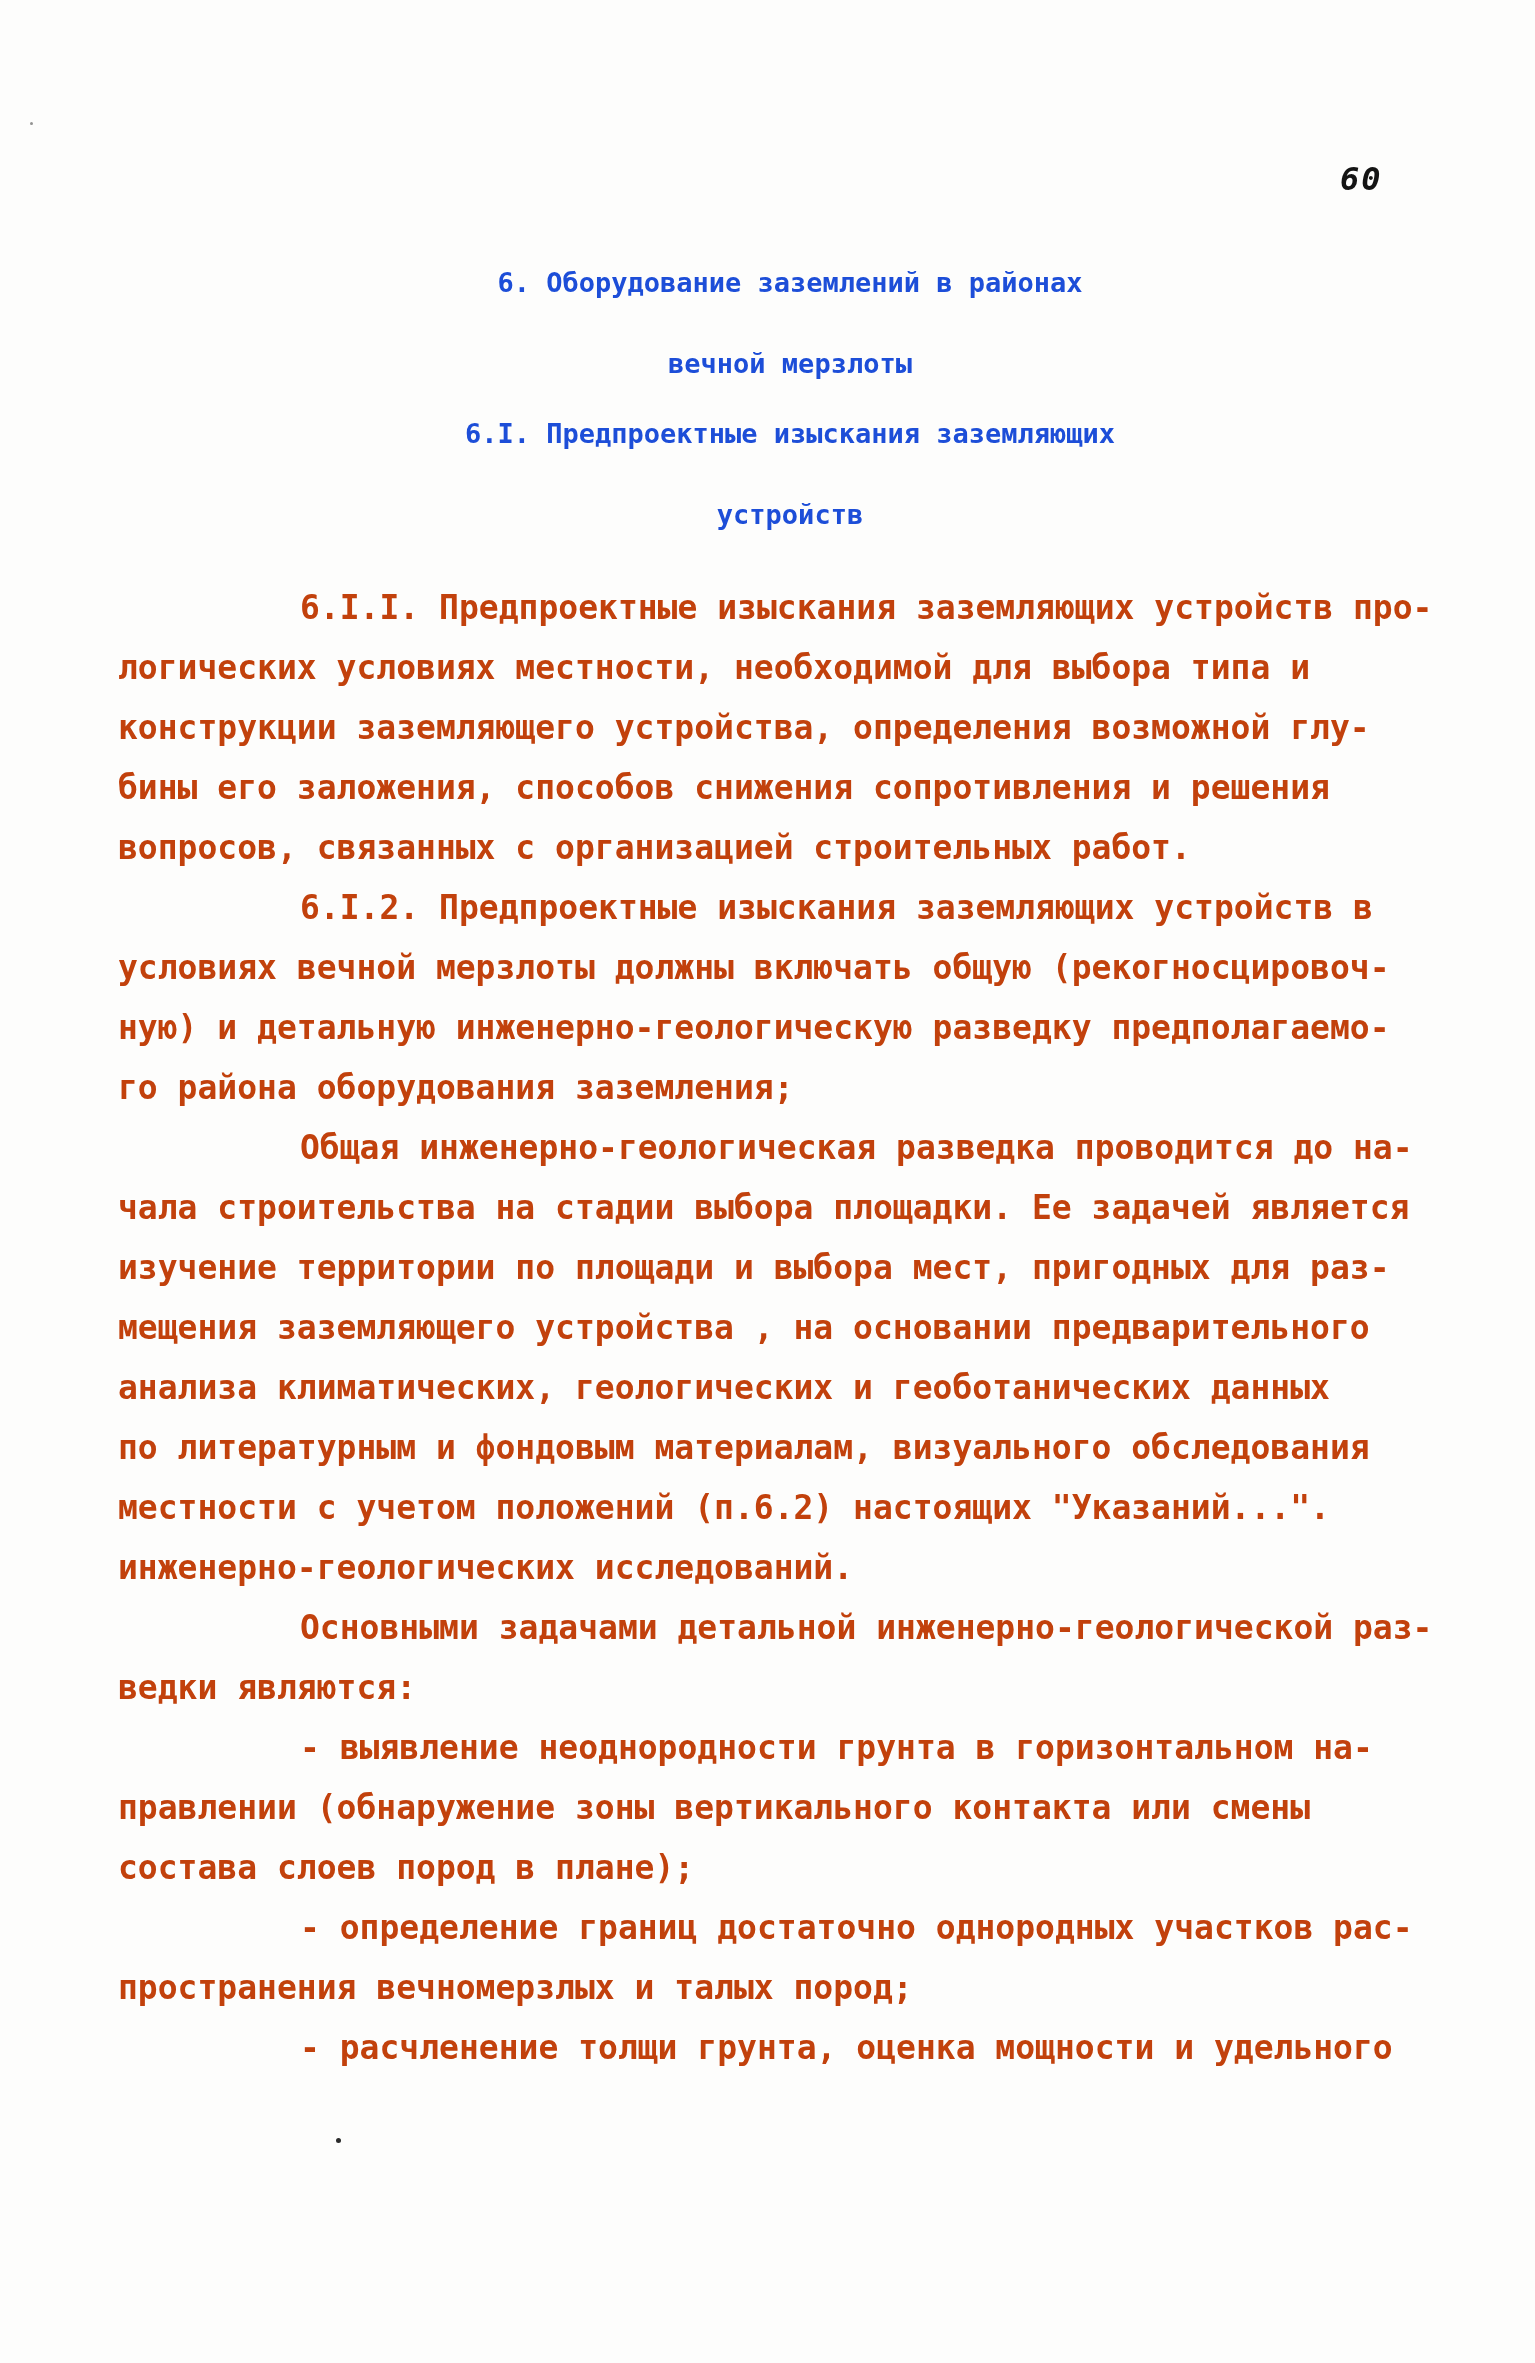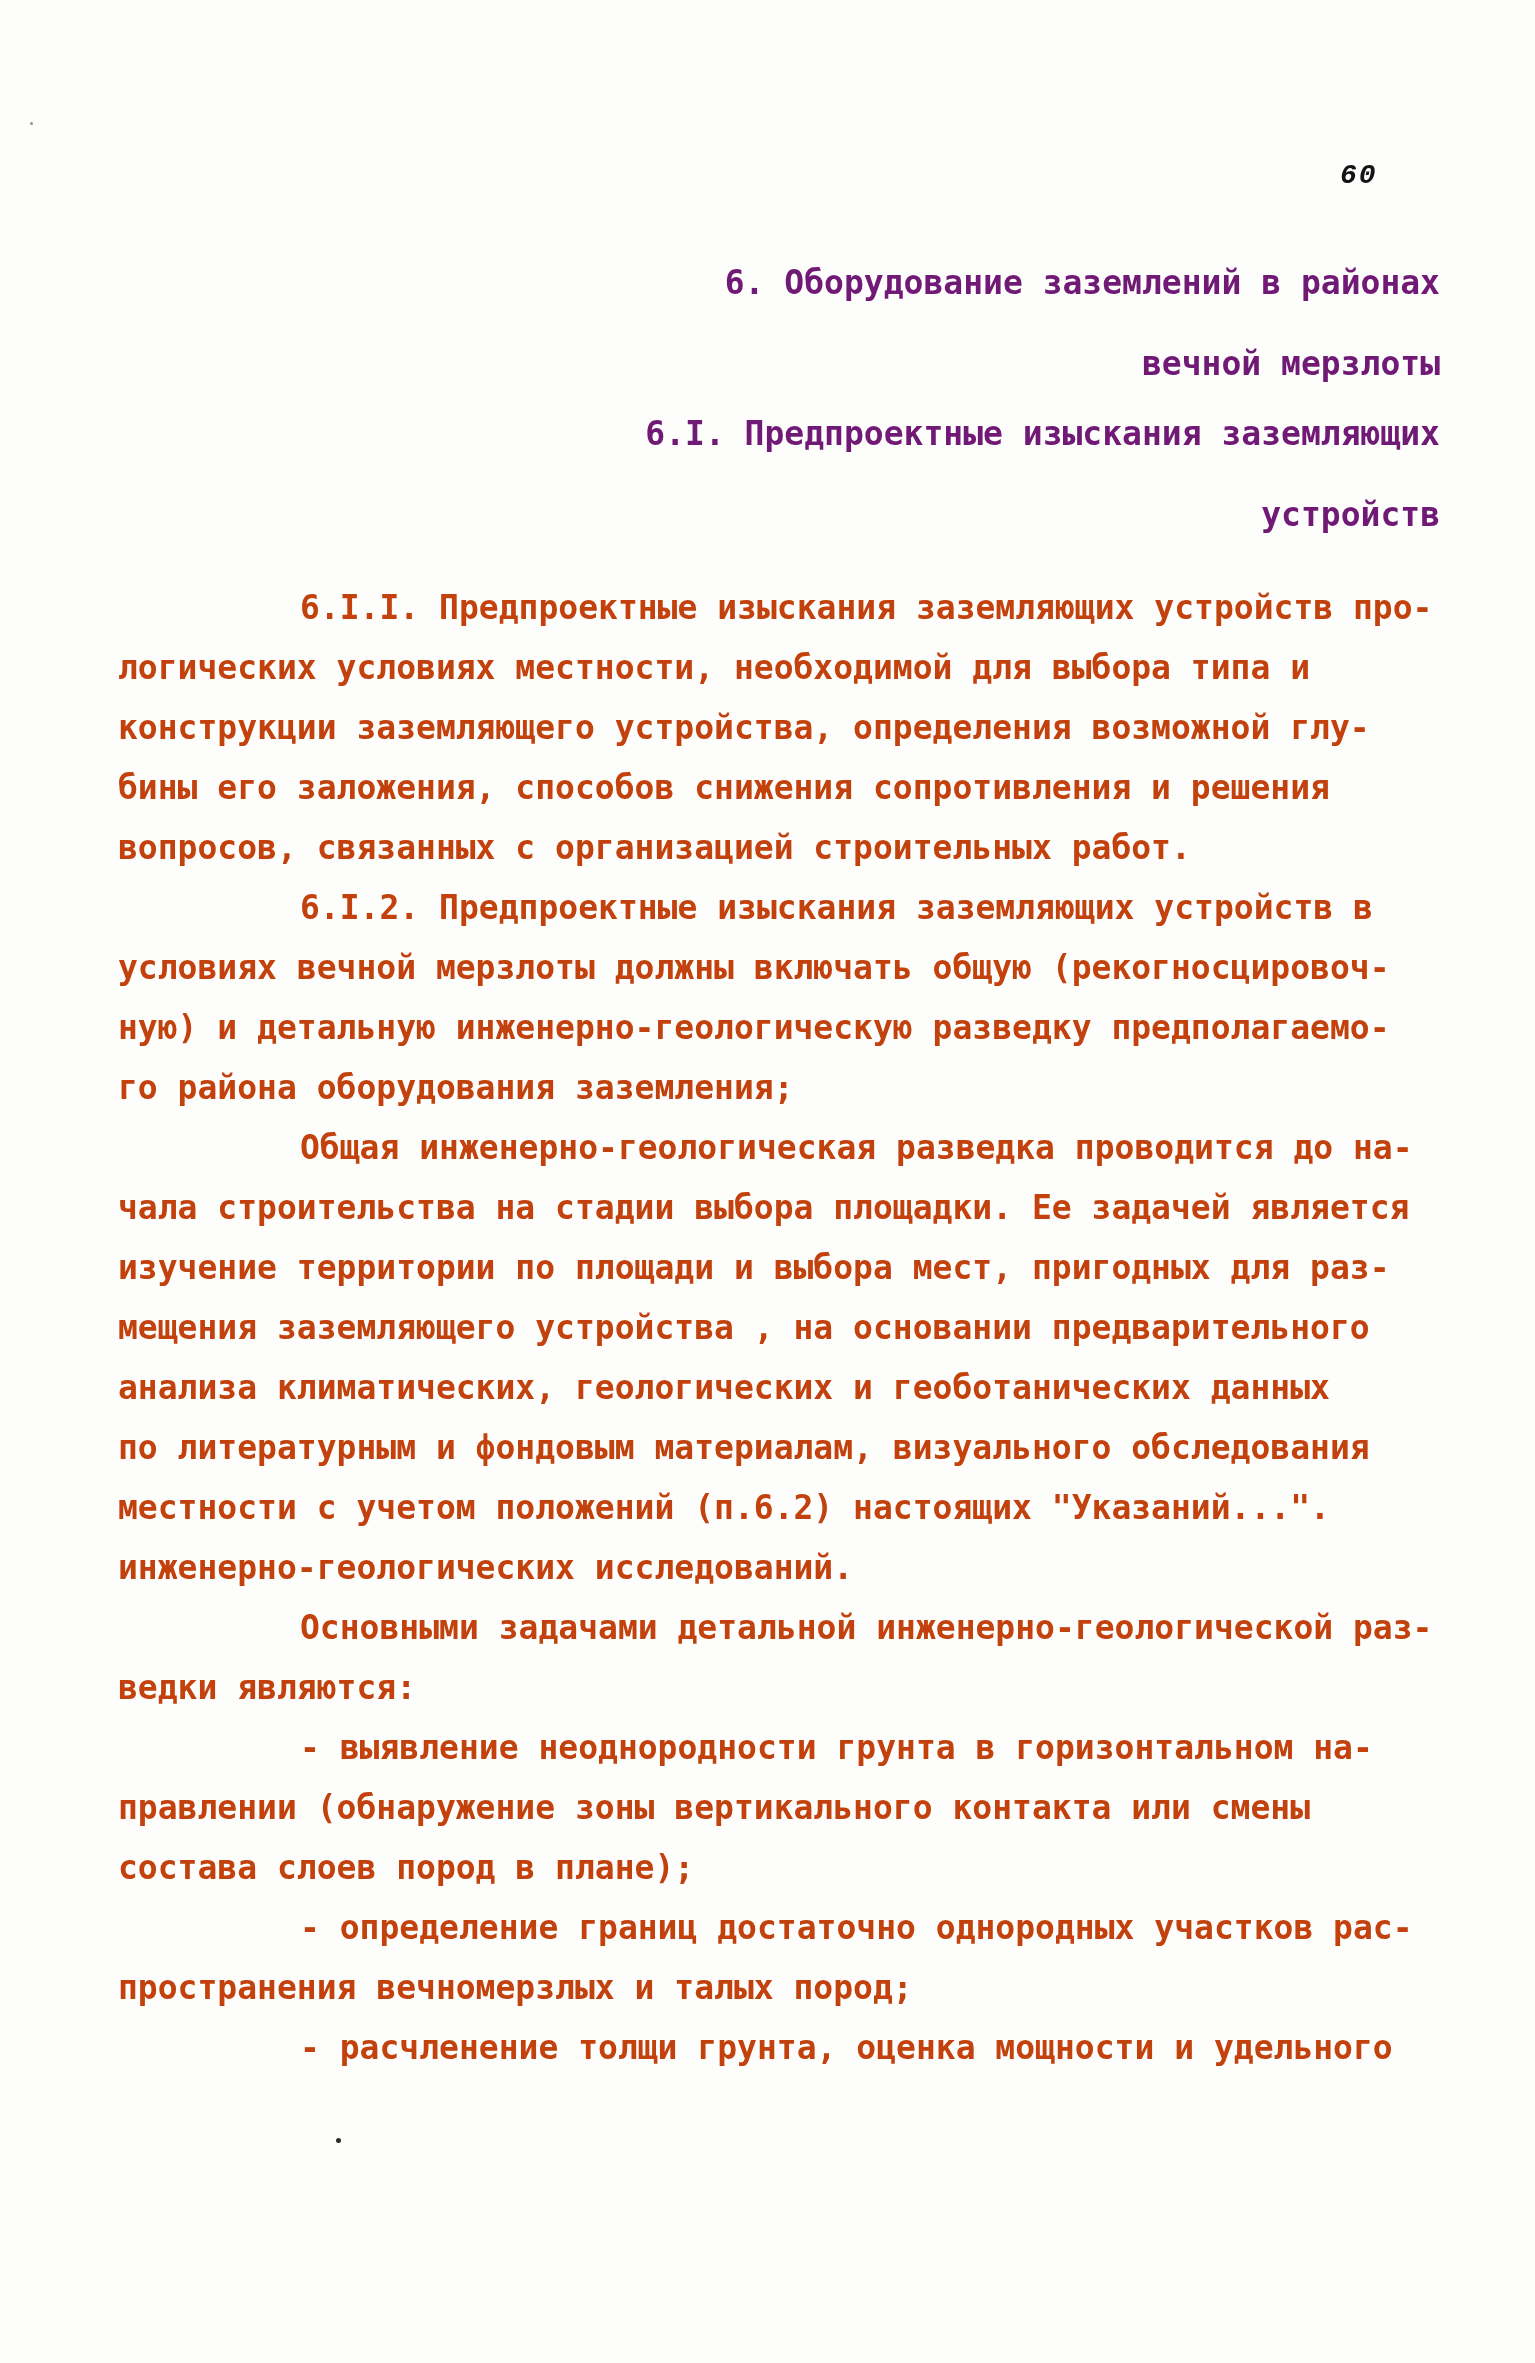--- a/index.html
+++ b/index.html
@@ -13,36 +13,35 @@
     height: 2363px;
     background: #fdfdfc;
     overflow: hidden;
     font-family: "DejaVu Sans Mono", "Liberation Mono", monospace;
     color: #111111;
   }
   .page-number {
     position: absolute;
     top: 160px;
     left: 1340px;
-    font-size: 28px;
+    font-size: 32px;
     font-style: italic;
     font-weight: 700;
     letter-spacing: 2px;
     color: #141414;
-    font-family: Liberation Mono, monospace;
   }
   .heading-block {
     position: absolute;
     top: 262px;
     left: 140px;
     width: 1300px;
-    text-align: right;
-    font-size: 33px;
+    text-align: center;
+    font-size: 27px;
     font-weight: 700;
-    color: #701a75;
+    color: #1d4ed8;
   }
   .heading-line {
     line-height: 42px;
   }
   .heading-line.h-gap-small { margin-top: 39px; }
   .heading-line.h-gap-big   { margin-top: 28px; }
   .body-block {
     position: absolute;
     top: 578px;
     left: 118px;

